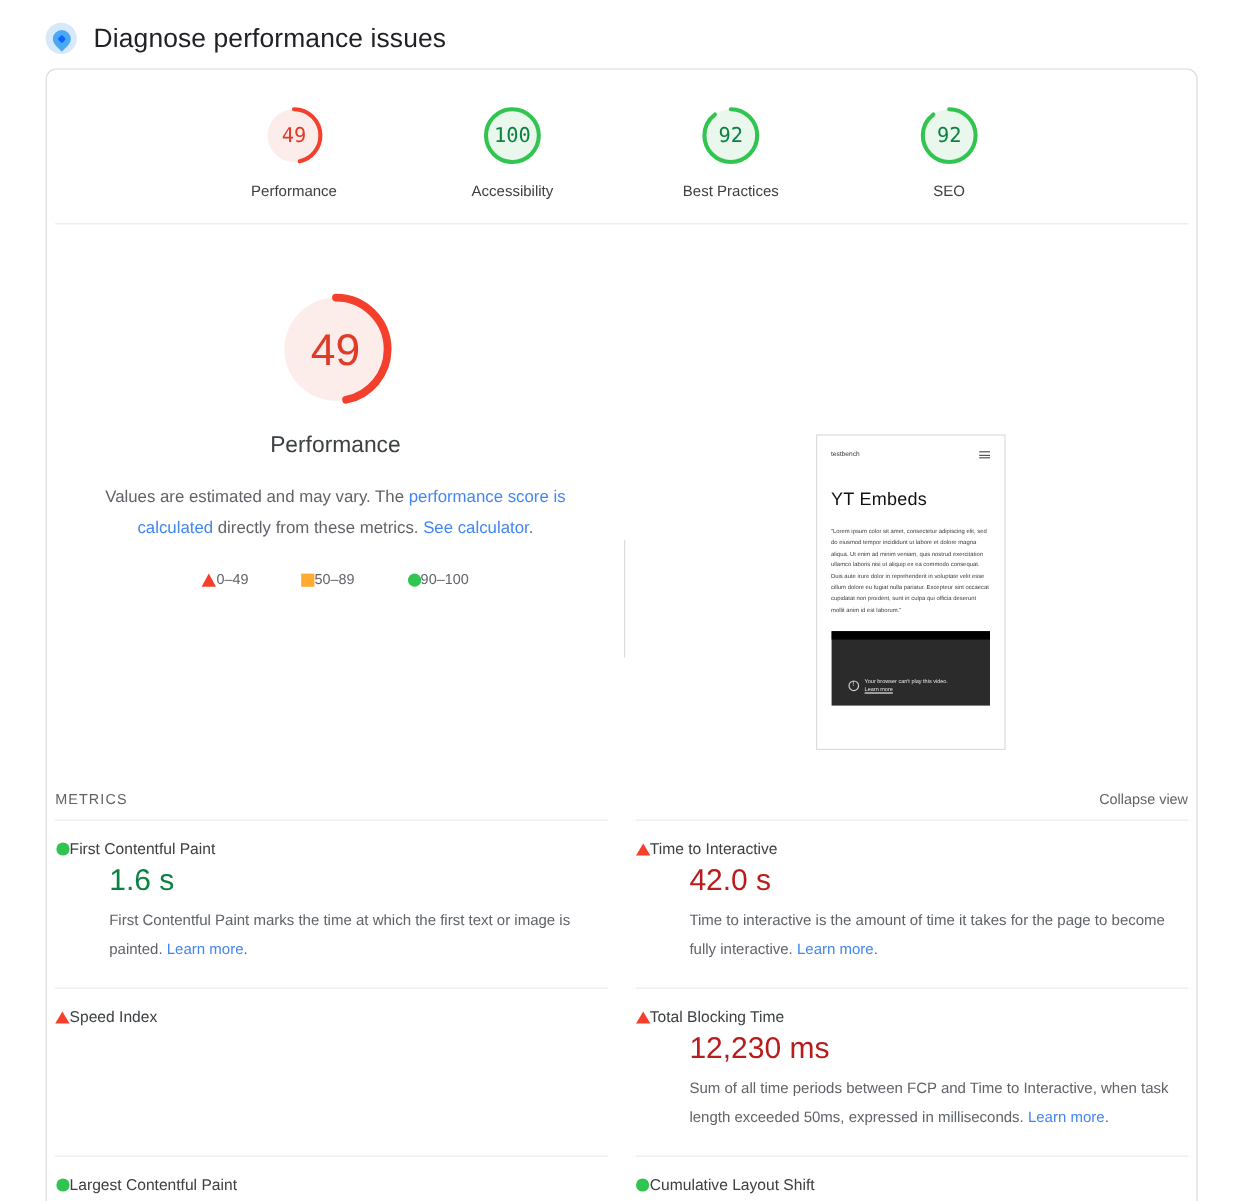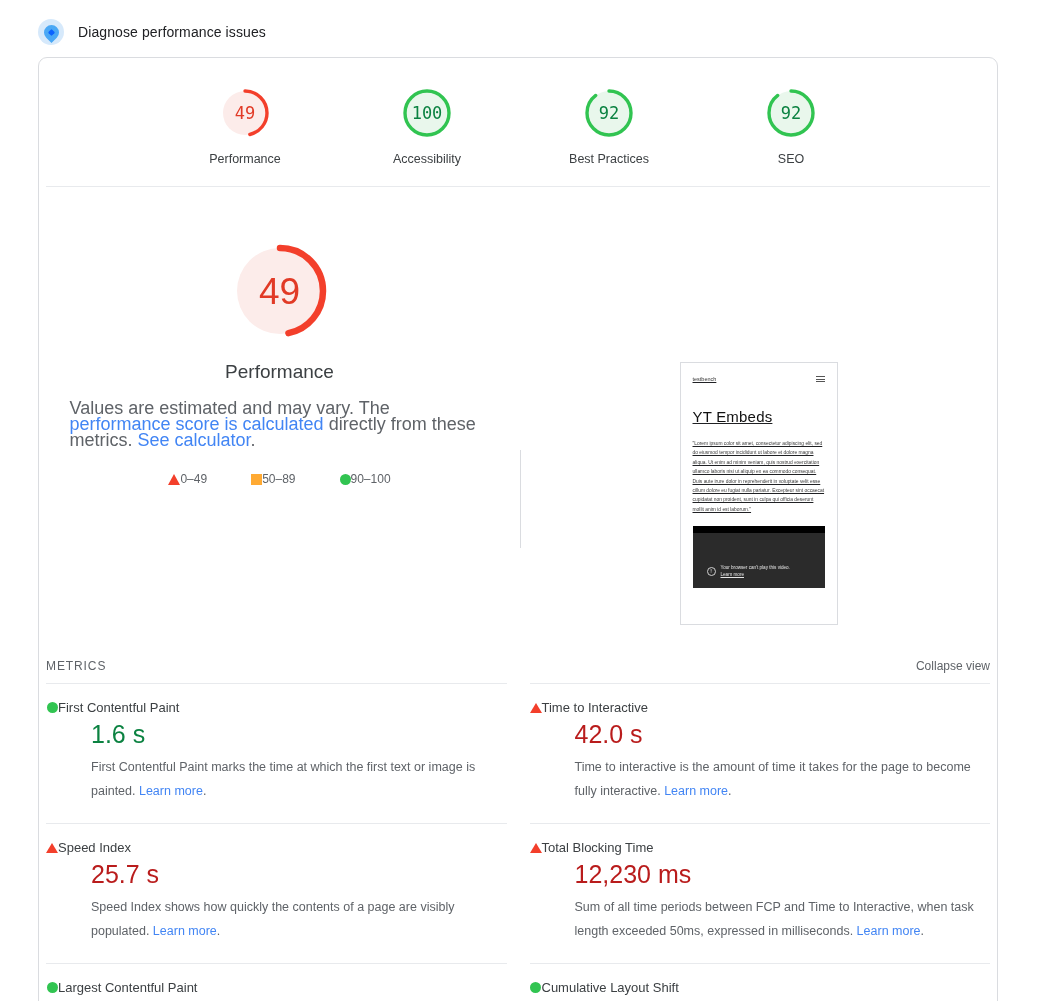--- a/index.html
+++ b/index.html
@@ -35,21 +35,21 @@
     transform: rotate(-45deg);
     background: #4aa8f5;
     display: flex; align-items: center; justify-content: center;
   }
   .favicon .dot {
     width: 5px; height: 5px;
     background: #0b63ff;
     border-radius: 1px;
   }
   .page-title {
-    font-size: 14px;
+    font-size: 22px;
     color: #202124;
     letter-spacing: .1px;
   }
 
   
   .card {
     position: absolute;
     left: 38px;
     top: 57px;
     width: 960px;
@@ -124,23 +124,23 @@
     color: #e13a26;
   }
   .hero-title {
     margin-top: 18px;
     font-size: 19px;
     color: #3c4043;
   }
   .hero-desc {
     margin-top: 17px;
     width: 420px;
-    text-align: left;
-    font-size: 18px;
-    line-height: 16px;
+    text-align: center;
+    font-size: 14px;
+    line-height: 26px;
     color: #5f6368;
   }
   .hero-desc a { color: #4285f4; text-decoration: none; }
   .legend {
     margin-top: 24px;
     display: flex;
     align-items: center;
     gap: 44px;
     font-size: 12px;
     color: #5f6368;
@@ -173,21 +173,20 @@
 
   
   .thumb {
     width: 158px;
     height: 263px;
     border: 1px solid #dadce0;
     background: #fff;
     padding: 13px 12px 0 12px;
     overflow: hidden;
     font-family: "Liberation Sans", sans-serif;
-    text-decoration: underline;
   }
   .thumb-bar {
     display: flex;
     justify-content: space-between;
     align-items: center;
   }
   .thumb-brand { font-size: 5.5px; color: #333; }
   .thumb-burger { display: flex; flex-direction: column; gap: 1.5px; }
   .thumb-burger i { display: block; width: 9px; height: 1px; background: #555; }
   .thumb-h1 {
@@ -431,24 +430,20 @@
       </div>
     </div>
 
     <div class="metric">
       <div class="metric-head">
         <span class="metric-icon">
             <span class="ico-fail"></span>
           </span>
         <span class="metric-name">Speed Index</span>
       </div>
-      <div class="metric-body">
-        <div class="metric-value fail">25.7 s</div>
-        <div class="metric-desc"><span>Speed Index shows how quickly the contents of a page are visibly populated. </span><a href="#">Learn more</a><span>.</span></div>
-      </div>
     </div>
 
     <div class="metric">
       <div class="metric-head">
         <span class="metric-icon">
             <span class="ico-fail"></span>
           </span>
         <span class="metric-name">Total Blocking Time</span>
       </div>
       <div class="metric-body">

